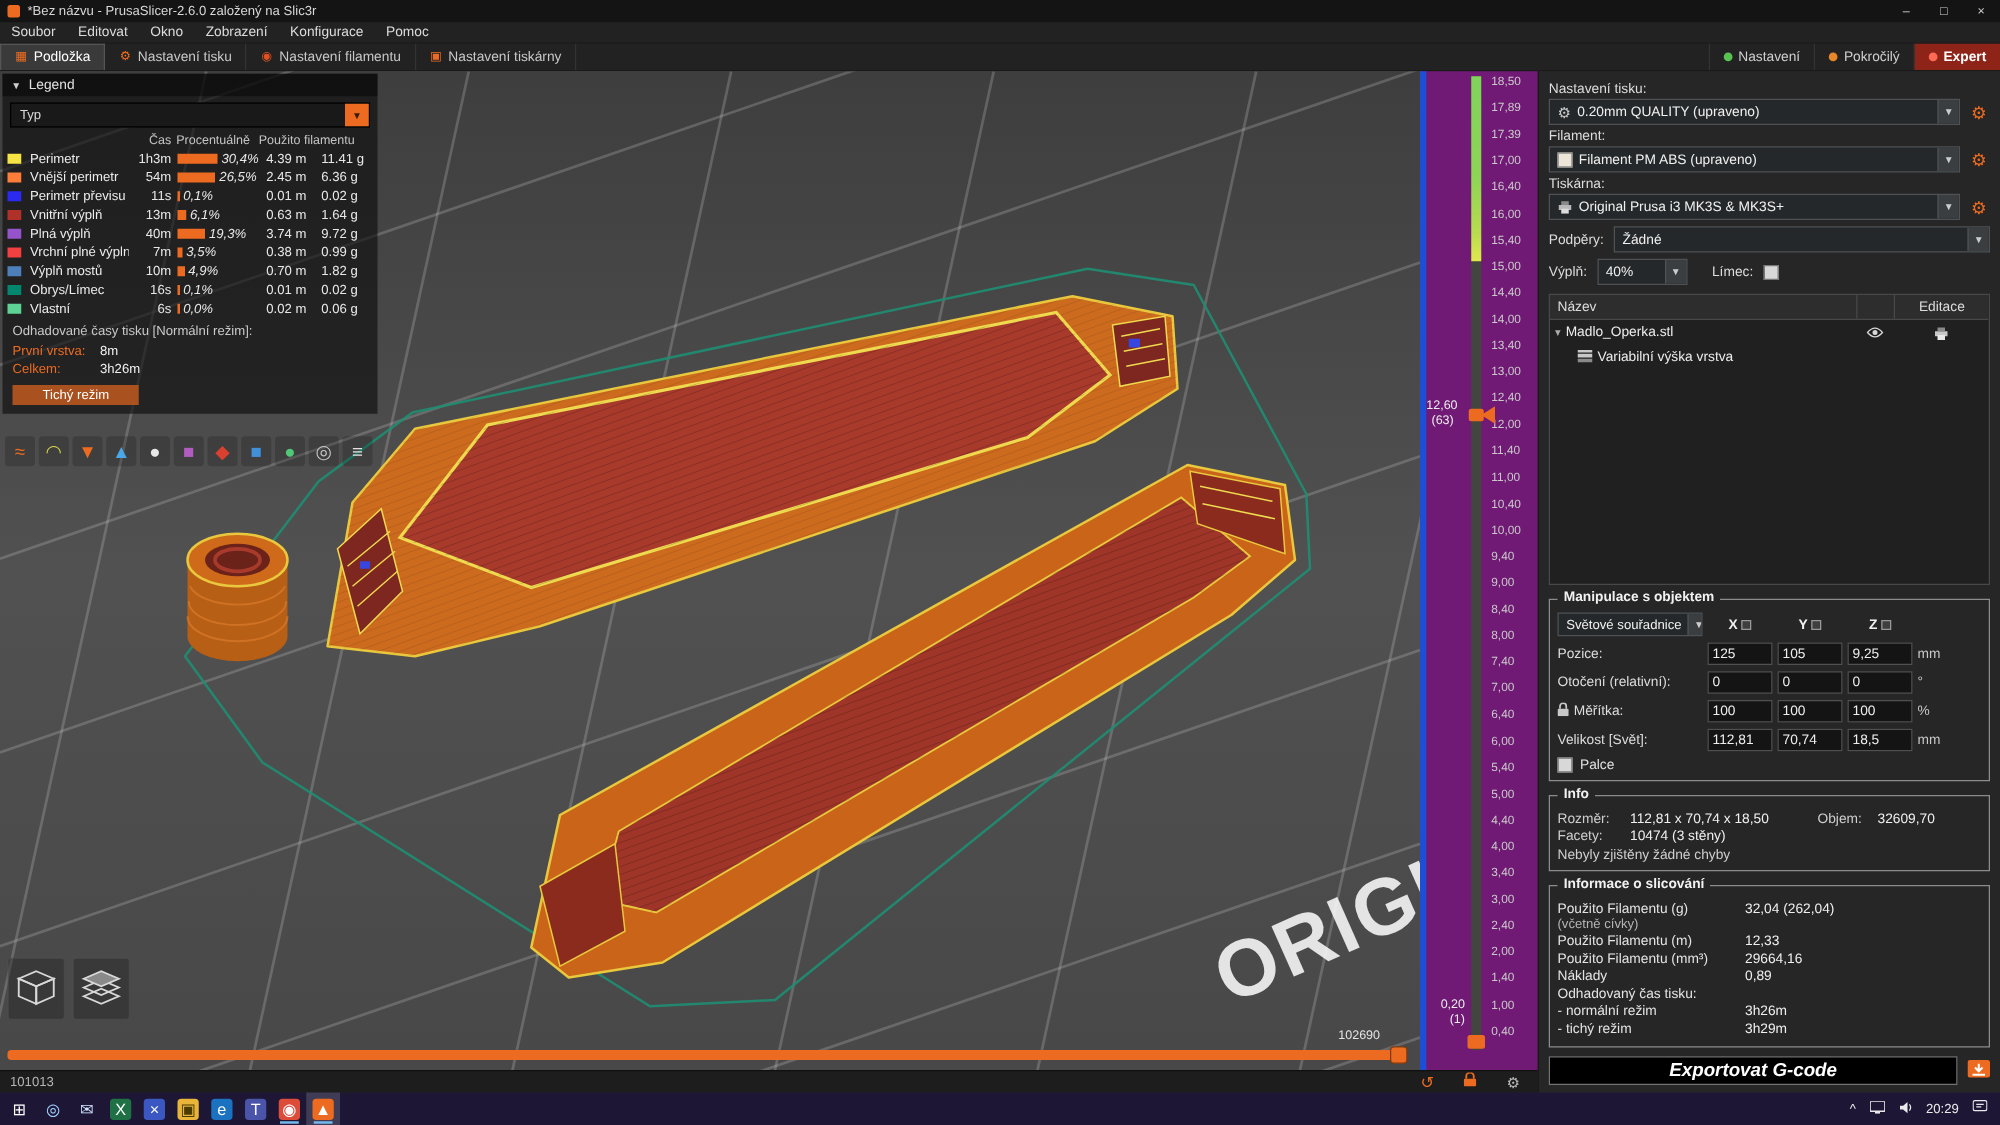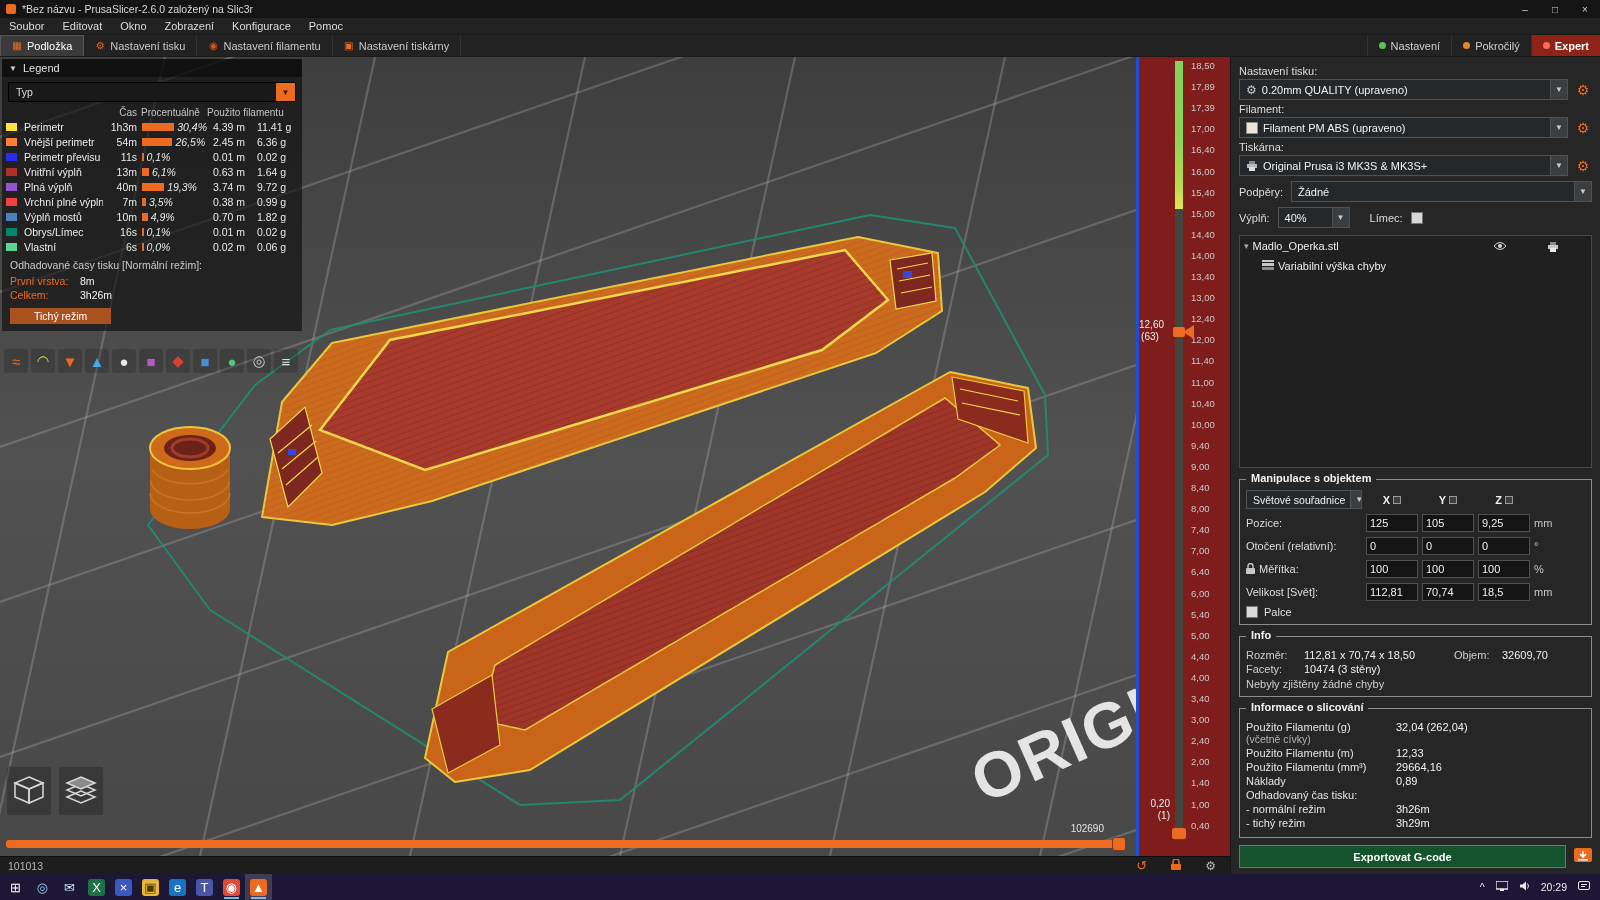--- a/index.html
+++ b/index.html
@@ -69,27 +69,27 @@
   
   .viewcubes { position:absolute; left:6px; bottom:40px; display:flex; gap:6px; }
   .vcbtn { width:46px; height:50px; display:flex; align-items:center; justify-content:center; background:rgba(25,25,25,0.35); border:1px solid rgba(90,90,90,0.5); border-radius:3px; }
 
   
   .hslider { position:absolute; left:6px; right:12px; bottom:8px; height:8px; background:#ED6B21; border-radius:3px; }
   .hhandle { position:absolute; right:10px; bottom:5px; width:14px; height:14px; background:#ED6B21; border:1px solid #7e3a10; border-radius:3px; }
   .hlabel { position:absolute; right:32px; bottom:22px; font-size:10px; color:#e4e4e4; }
 
   
-  .vstrip { flex:1; position:relative; background:#7f1d1d; border-left:3px solid #1d4ed8; font-size:9.5px; }
+  .vstrip { flex:1; position:relative; background:#701a75; border-left:5px solid #1d4ed8; font-size:9.5px; }
   .vbar { position:absolute; left:36px; top:4px; bottom:16px; width:8px; background:#42463e; }
   .vbar-grad { height:148px; width:100%; background:linear-gradient(180deg,#7fd45a 0%,#8ed455 55%,#b9dc4e 85%,#e0e84e 100%); }
   .vtick { position:absolute; left:52px; color:#c9c9c9; line-height:10px; }
   .vhandle { position:absolute; left:44px; top:268px; width:0; height:0; border:7px solid transparent; border-right:11px solid #ED6B21; border-left:none; }
   .vhandle-dot { position:absolute; left:34px; top:270px; width:12px; height:10px; background:#ED6B21; border-radius:2px; }
-  .vcur { position:absolute; left:0; width:22px; top:262px; text-align:center; font-size:10px; color:#ececec; line-height:12px; }
+  .vcur { position:absolute; left:0; width:22px; top:262px; text-align:right; font-size:10px; color:#ececec; line-height:12px; }
   .vhandle2 { position:absolute; left:33px; top:calc(100% - 28px); width:14px; height:11px; background:#ED6B21; border-radius:2px; }
   .vcurb { position:absolute; left:0; width:31px; top:calc(100% - 58px); text-align:right; font-size:10px; color:#ececec; line-height:12px; }
 
   
   .statusbar { height:18px; background:#1d1d1d; border-top:1px solid #101010; display:flex; align-items:center; padding:0 8px; font-size:10.5px; color:#b5b5b5; }
   .sb-icons { margin-left:auto; display:flex; align-items:center; gap:24px; padding-right:6px; }
   .undo-g { color:#ED6B21; font-size:13px; }
   .gear-g { color:#b8b8b8; font-size:12px; }
 
   
@@ -131,21 +131,21 @@
   .ival { color:#f0f0f0; }
   .ilbl { color:#cfcfcf; }
   .ierr { color:#cfcfcf; margin-top:3px; }
 
   .sirow { display:grid; grid-template-columns:150px 1fr; margin:2px 0; align-items:start; }
   .sirow .sl { color:#e4e4e4; }
   .sirow .ss { color:#b5b5b5; font-size:10.5px; }
   .sirow .sv { color:#f0f0f0; }
 
   .export-row { display:flex; gap:8px; align-items:center; margin-top:auto; padding-top:7px; }
-  .export-btn { flex:1; height:23px; background:#14532d; border:1px solid #737373; color:#fff; font-weight:bold; font-size:11px; font-family:inherit; }
+  .export-btn { flex:1; height:23px; background:#000000; border:1px solid #737373; color:#fff; font-weight:bold; font-size:15px; font-family:inherit;font-style:italic; }
   .export-ico { flex:none; display:flex; }
 
   
   .taskbar { height:26px; background:#1d1735; display:flex; align-items:center; padding-left:2px; }
   .tapp { width:27px; height:26px; display:flex; align-items:center; justify-content:center; position:relative; }
   .tapp .g { min-width:17px; height:17px; display:flex; align-items:center; justify-content: center; font-size:13px; border-radius:3px; padding:0 1px; }
   .tapp.open::after { content:''; position:absolute; bottom:1px; left:6px; right:6px; height:2px; background:#76b9ed; }
   .tapp.active { background:rgba(255,255,255,0.16); }
   .tray { margin-left:auto; display:flex; align-items:center; gap:11px; padding-right:10px; color:#eaeaea; font-size:10.5px; }
 </style>
@@ -557,20 +557,25 @@
         <span class="lbl">Výplň:</span>
         <div class="combo small-combo">
           <span>40%</span>
           <span class="arrow">▼</span>
         </div>
         <span class="lbl" style="margin-left:12px;">Límec:</span>
         <span class="cb"></span>
       </div>
 
       <div class="olist">
+        <div class="olh">
+          <div>Název</div>
+          <div class="c2"></div>
+          <div class="c3">Editace</div>
+        </div>
         <div class="orow">
           <div class="name">
             <span class="caret">▾</span>
             <span>Madlo_Operka.stl</span>
           </div>
           <div class="cc">
             <svg width="14" height="10" viewBox="0 0 14 10">
                 <path d="M1 5 Q7 -2 13 5 Q7 12 1 5 Z" fill="none" stroke="#d8d8d8"></path>
                 <circle cx="7" cy="5" r="2" fill="#d8d8d8"></circle>
               </svg>
@@ -585,21 +590,21 @@
         </div>
         <div class="orow">
           <div class="name" style="padding-left:22px;">
             <span>
               <svg width="12" height="10">
                   <rect x="0" y="0" width="12" height="2" fill="#c8c8c8"></rect>
                   <rect x="0" y="3" width="12" height="3" fill="#c8c8c8"></rect>
                   <rect x="0" y="7" width="12" height="3" fill="#8a8a8a"></rect>
                 </svg>
             </span>
-            <span>Variabilní výška chyby</span>
+            <span>Variabilní výška vrstva</span>
           </div>
           <div class="cc"></div>
             <div class="cc"></div>
         </div>
       </div>
 
       <div class="gbox">
         <span class="gtitle">Manipulace s objektem</span>
         <div class="mgrid">
           <div class="combo mcombo">

